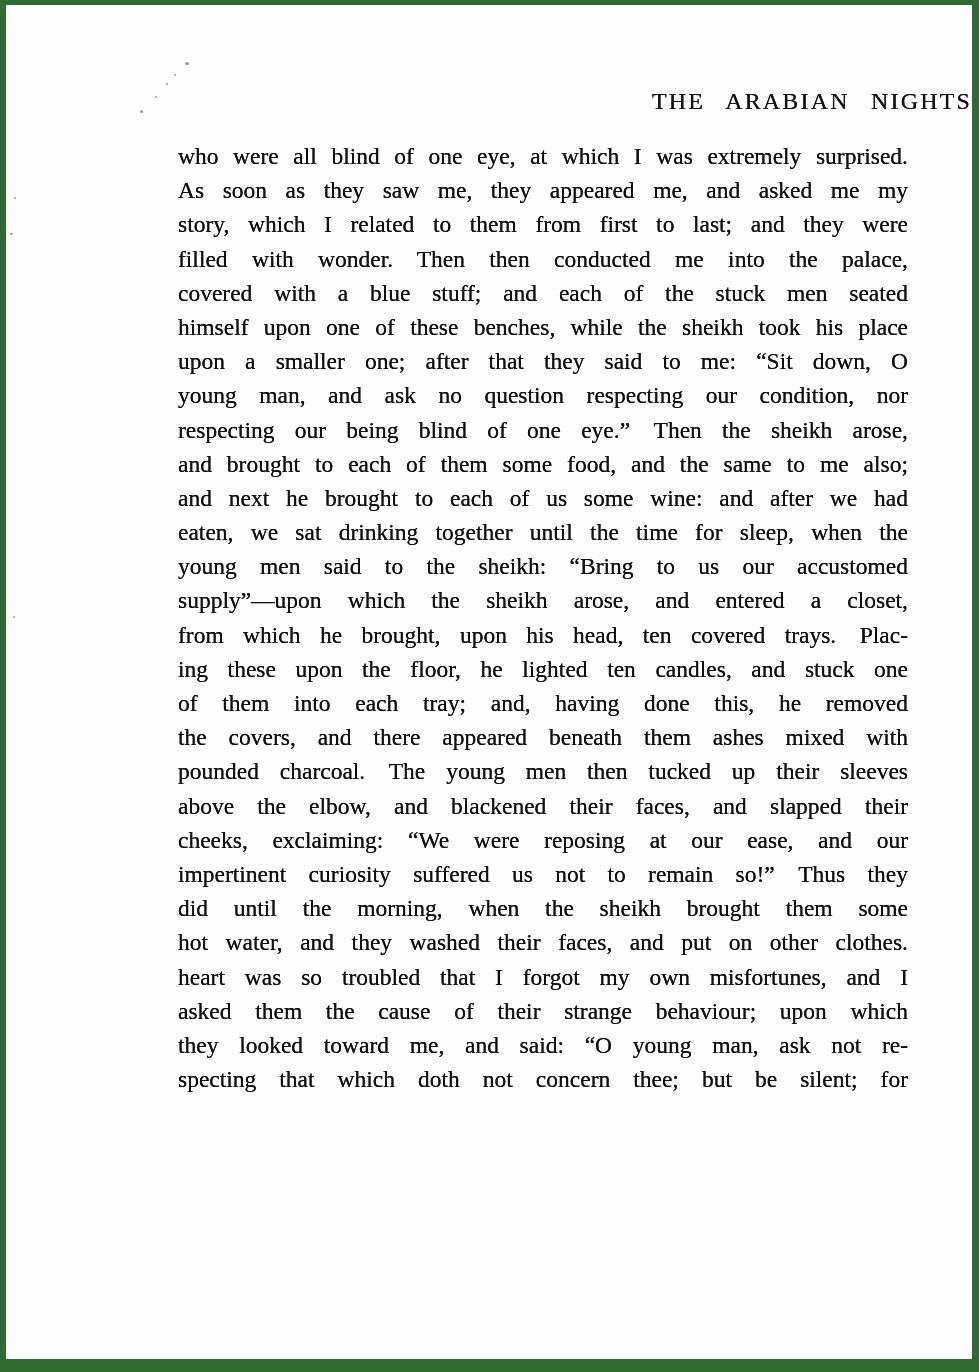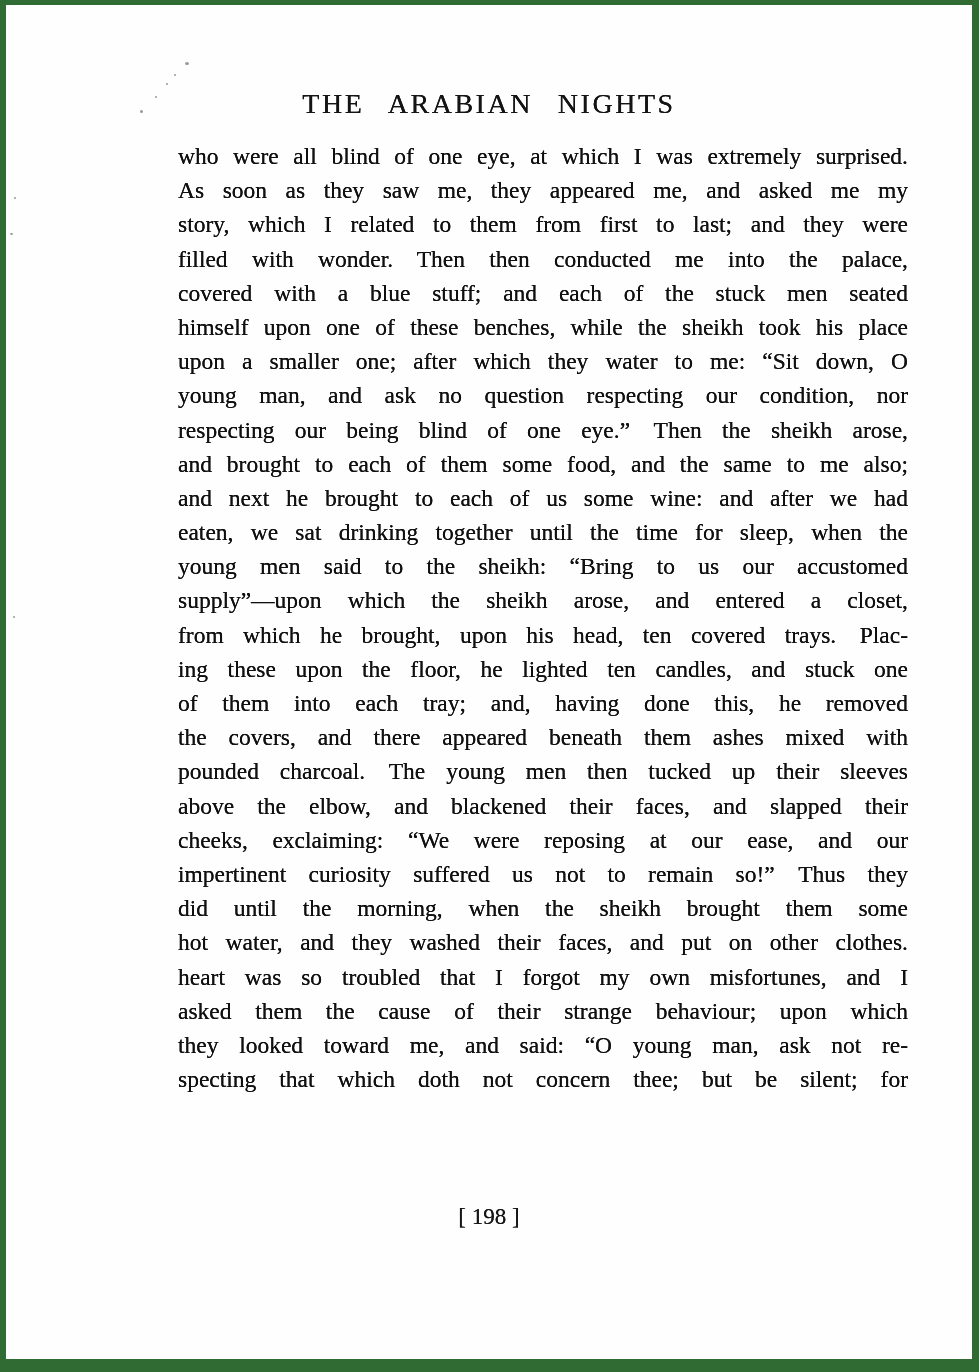--- a/index.html
+++ b/index.html
@@ -21,22 +21,22 @@
     border-style: solid;
     border-color: #2f6b33;
     border-width: 5px 7px 13px 6px;
     box-sizing: border-box;
   }
   .page-title {
     position: absolute;
     left: 0;
     top: 83px;
     width: 100%;
-    text-align: center;
-    font-size: 28px;
+    text-align: right;
+    font-size: 24px;
     font-weight: 400;
     color: #141414;
     letter-spacing: 0.09em;
     word-spacing: 0.55em;
     text-shadow: 0 0 0.6px #141414;
     white-space: nowrap;
   }
   .body-text {
     position: absolute;
     left: 172px;
@@ -81,21 +81,21 @@
 
   <div class="page-title">THE ARABIAN NIGHTS</div>
 
   <div class="body-text">
     <div class="line">who were all blind of one eye, at which I was extremely surprised.</div>
     <div class="line">As soon as they saw me, they appeared me, and asked me my</div>
     <div class="line">story, which I related to them from first to last; and they were</div>
     <div class="line">filled with wonder. Then then conducted me into the palace,</div>
     <div class="line">covered with a blue stuff; and each of the stuck men seated</div>
     <div class="line">himself upon one of these benches, while the sheikh took his place</div>
-    <div class="line">upon a smaller one; after which they water to me: “Sit down, O</div>
+    <div class="line">upon a smaller one; after that they said to me: “Sit down, O</div>
     <div class="line">young man, and ask no question respecting our condition, nor</div>
     <div class="line">respecting our being blind of one eye.” Then the sheikh arose,</div>
     <div class="line">and brought to each of them some food, and the same to me also;</div>
     <div class="line">and next he brought to each of us some wine: and after we had</div>
     <div class="line">eaten, we sat drinking together until the time for sleep, when the</div>
     <div class="line">young men said to the sheikh: “Bring to us our accustomed</div>
     <div class="line">supply”—upon which the sheikh arose, and entered a closet,</div>
     <div class="line">from which he brought, upon his head, ten covered trays. Plac-</div>
     <div class="line">ing these upon the floor, he lighted ten candles, and stuck one</div>
     <div class="line">of them into each tray; and, having done this, he removed</div>
@@ -105,21 +105,20 @@
     <div class="line">cheeks, exclaiming: “We were reposing at our ease, and our</div>
     <div class="line">impertinent curiosity suffered us not to remain so!” Thus they</div>
     <div class="line">did until the morning, when the sheikh brought them some</div>
     <div class="line">hot water, and they washed their faces, and put on other clothes.</div>
     <div class="line">heart was so troubled that I forgot my own misfortunes, and I</div>
     <div class="line">asked them the cause of their strange behaviour; upon which</div>
     <div class="line">they looked toward me, and said: “O young man, ask not re-</div>
     <div class="line">specting that which doth not concern thee; but be silent; for</div>
   </div>
 
-  <div class="page-number">[ 198 ]</div>
 
   <span class="speck" style="left:179px; top:57px; width:4px; height:3px;"></span>
   <span class="speck" style="left:168px; top:69px; width:2px; height:2px;"></span>
   <span class="speck" style="left:160px; top:78px; width:2px; height:2px;"></span>
   <span class="speck" style="left:149px; top:91px; width:2px; height:2px;"></span>
   <span class="speck" style="left:134px; top:105px; width:3px; height:3px;"></span>
   <span class="speck" style="left:8px; top:192px; width:2px; height:2px;"></span>
   <span class="speck" style="left:4px; top:228px; width:3px; height:2px;"></span>
   <span class="speck" style="left:7px; top:611px; width:2px; height:2px;"></span>
 

